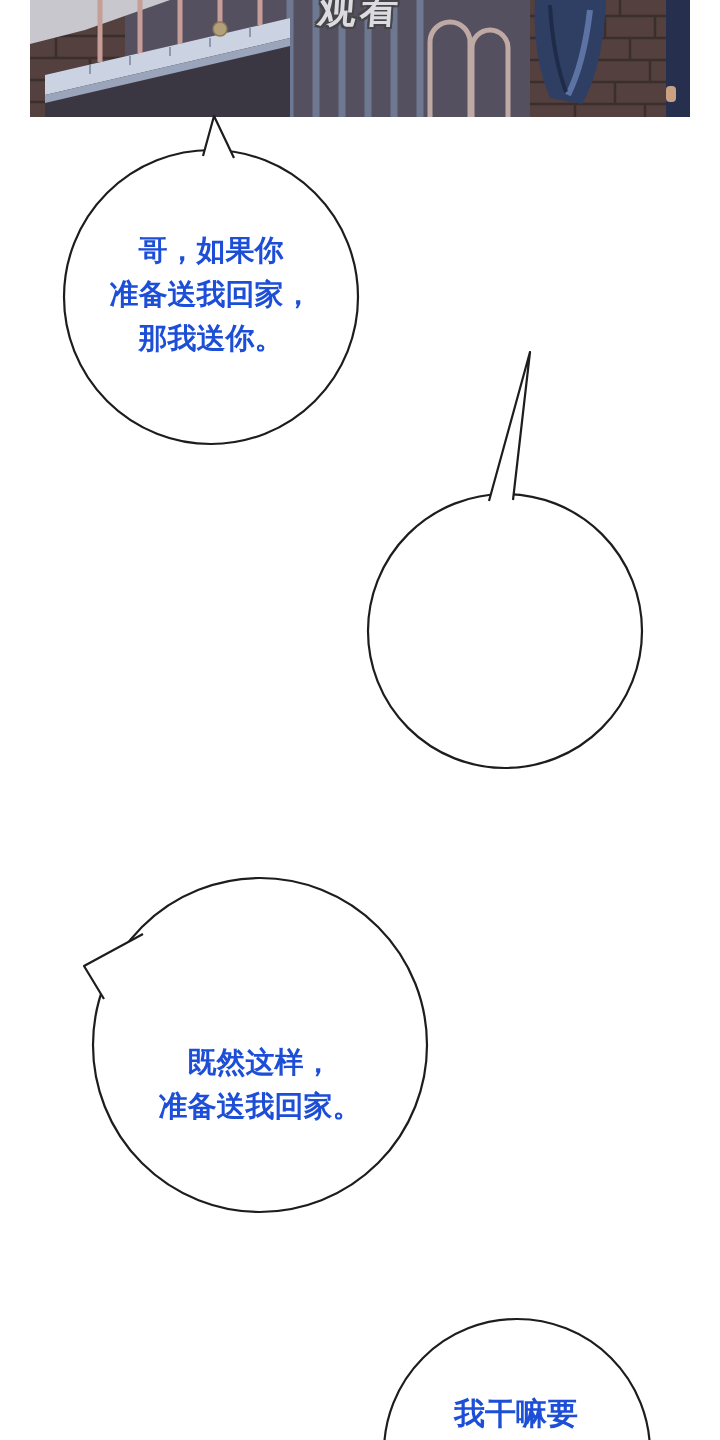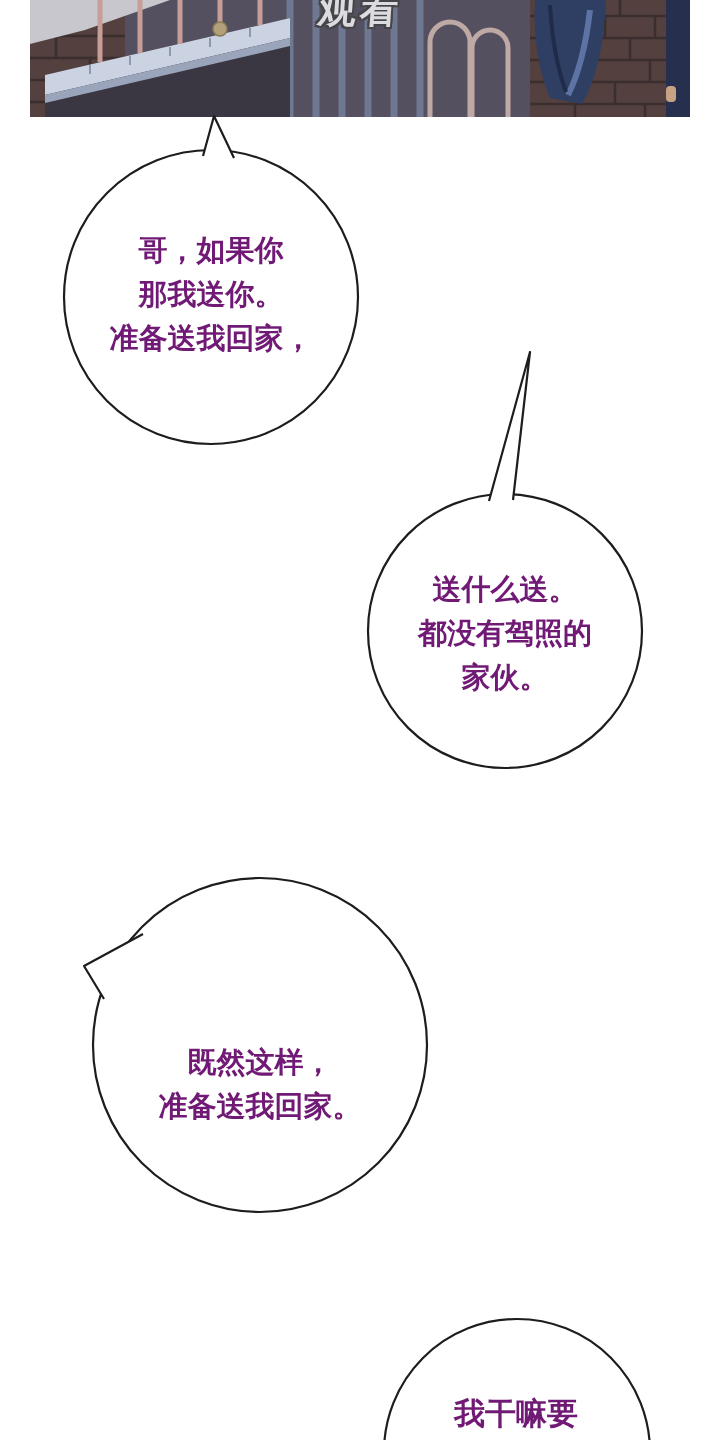--- a/index.html
+++ b/index.html
@@ -19,21 +19,21 @@
     transform:translateX(-50%) skewX(-4deg);
     font-size:38px;font-weight:bold;letter-spacing:4px;
     color:#dcdce0;white-space:nowrap;
     text-shadow:2px 0 0 #46464a,-2px 0 0 #46464a,0 2px 0 #46464a,0 -2px 0 #46464a,
                 2px 2px 0 #46464a,-2px -2px 0 #46464a,2px -2px 0 #46464a,-2px 2px 0 #46464a;
   }
   
   #bubble-layer{position:absolute;left:0;top:0;width:720px;height:1440px;}
   .bubble-text{
     position:absolute;transform:translate(-50%,-50%);
-    text-align:center;font-weight:700;color:#701a75;
+    text-align:center;font-weight:700;color:#1d4ed8;
     white-space:nowrap;font-size:29px;line-height:1.52;
   }
 </style>
 </head>
 <body>
 
 <div id="page">
 
   <div id="panel">
     <svg viewBox="0 0 660 117" preserveAspectRatio="none">
@@ -110,29 +110,24 @@
 
       <circle cx="260" cy="1045" r="167"></circle>
       <path d="M143 934 L84 966 L104 999"></path>
 
       <circle cx="517" cy="1452" r="133"></circle>
     </g>
   </svg>
 
   <div class="bubble-text" style="left:211px;top:294px;">
     <div>哥，如果你</div>
+    <div>准备送我回家，</div>
     <div>那我送你。</div>
-    <div>准备送我回家，</div>
   </div>
 
-  <div class="bubble-text" style="left:505px;top:633px;">
-    <div>送什么送。</div>
-    <div>都没有驾照的</div>
-    <div>家伙。</div>
-  </div>
 
   <div class="bubble-text" style="left:260px;top:1045px;margin-top:39px;">
     <div>既然这样，</div>
     <div>准备送我回家。</div>
   </div>
 
   <div class="bubble-text" style="left:516px;top:1414px;font-size:31px;">
     <div>我干嘛要</div>
   </div>
 

